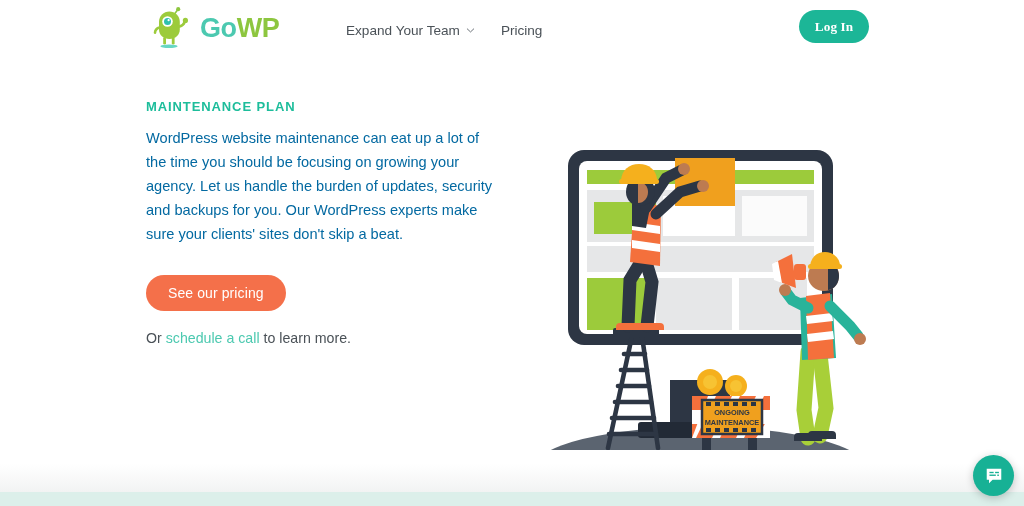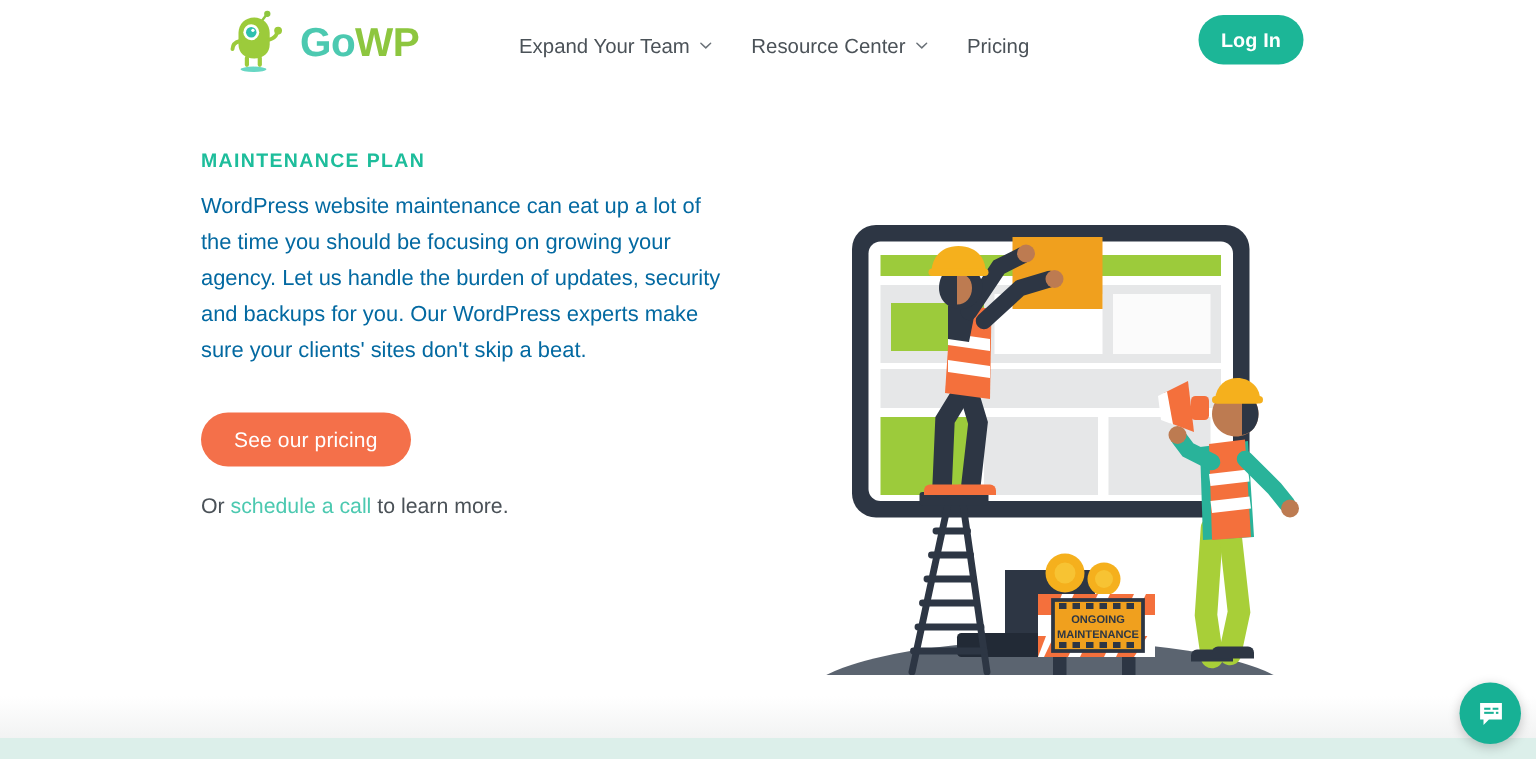--- a/index.html
+++ b/index.html
@@ -82,41 +82,41 @@
   .login-btn {
     position: absolute;
     left: 799px;
     top: 10px;
     width: 70px;
     height: 33px;
     border: none;
     border-radius: 18px;
     background: #1cb697;
     color: #ffffff;
-    font-family: Liberation Sans, sans-serif;
+    font-family: Liberation Serif, serif;
     font-size: 13.2px;
     font-weight: 700;
     letter-spacing: 0.1px;
     cursor: pointer;
     display: flex;
     align-items: center;
     justify-content: center;
   }
 
   
   .hero {
     position: absolute;
     top: 62px;
     left: 0;
     width: 1024px;
     height: 430px;
   }
   .hero-copy {
     position: absolute;
-    left: 134px;
+    left: 146px;
     top: 38px;
     width: 366px;
   }
   .eyebrow {
     font-size: 13px;
     font-weight: 700;
     letter-spacing: 0.9px;
     color: #1dbd9b;
     margin: 0 0 14px 0;
     line-height: 1;
@@ -251,28 +251,20 @@
     <a class="nav-item" href="#">
       <span class="nav-label">Expand Your Team</span>
       <span class="caret">
         <svg viewBox="0 0 10 10" width="9" height="9" aria-hidden="true">
           <path d="M1.4 3.2L5 6.6l3.6-3.4" fill="none" stroke="#6b7278" stroke-width="1.1" stroke-linecap="round" stroke-linejoin="round"></path>
         </svg>
       </span>
     </a>
 
 
-    <a class="nav-item" href="#">
-      <span class="nav-label">Resource Center</span>
-      <span class="caret">
-        <svg viewBox="0 0 10 10" width="9" height="9" aria-hidden="true">
-          <path d="M1.4 3.2L5 6.6l3.6-3.4" fill="none" stroke="#6b7278" stroke-width="1.1" stroke-linecap="round" stroke-linejoin="round"></path>
-        </svg>
-      </span>
-    </a>
 
     <a class="nav-item" href="#">
       <span class="nav-label">Pricing</span>
     </a>
 
   </nav>
 
   <button class="login-btn">Log In</button>
 </header>
 

